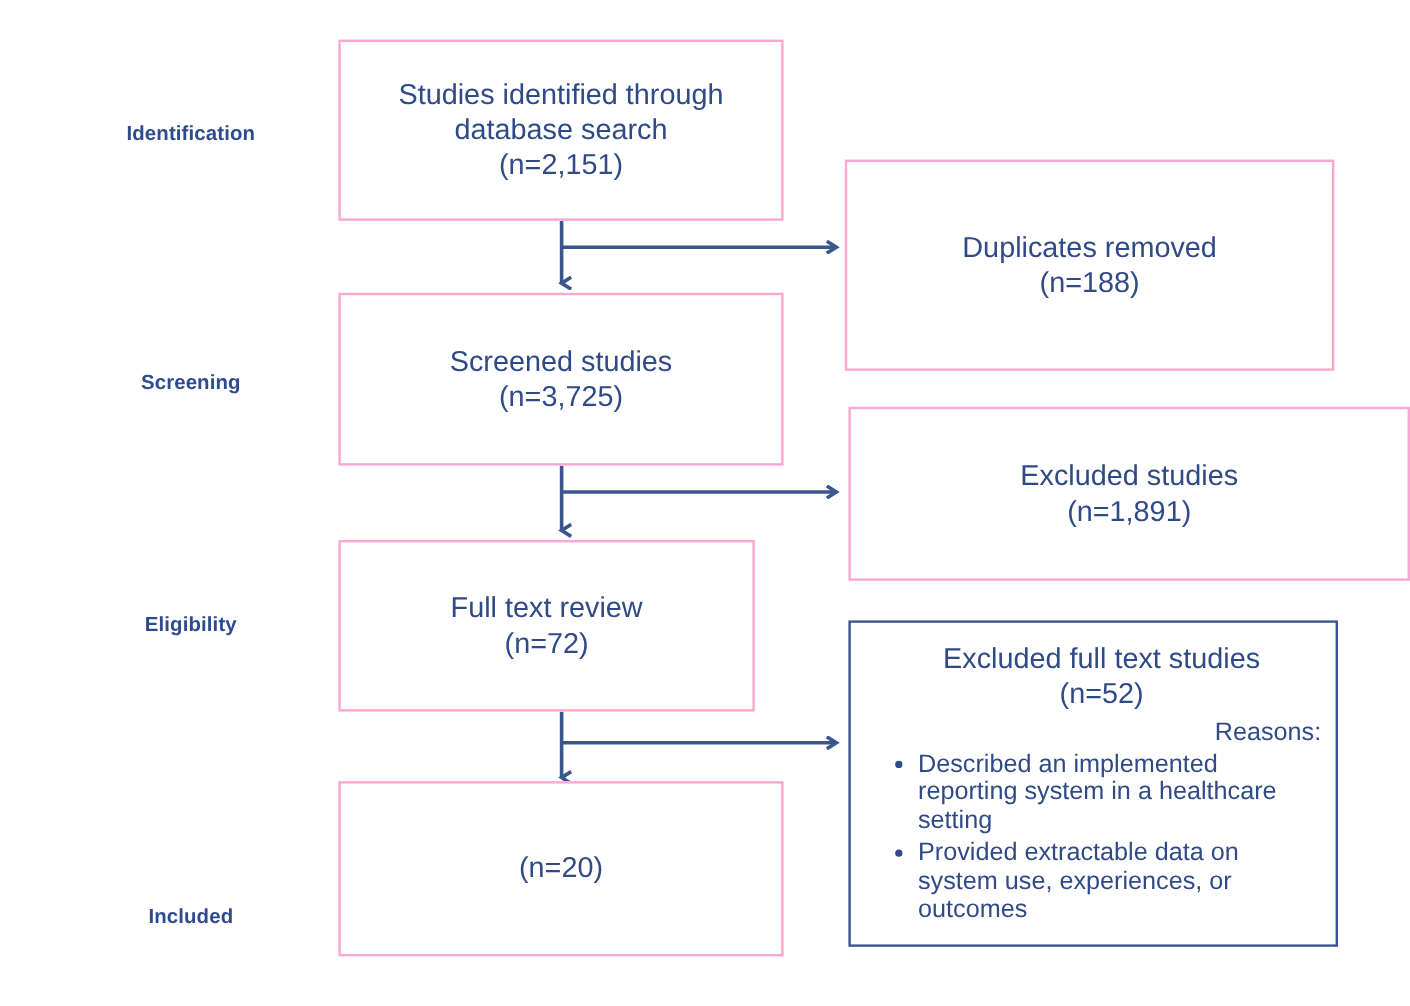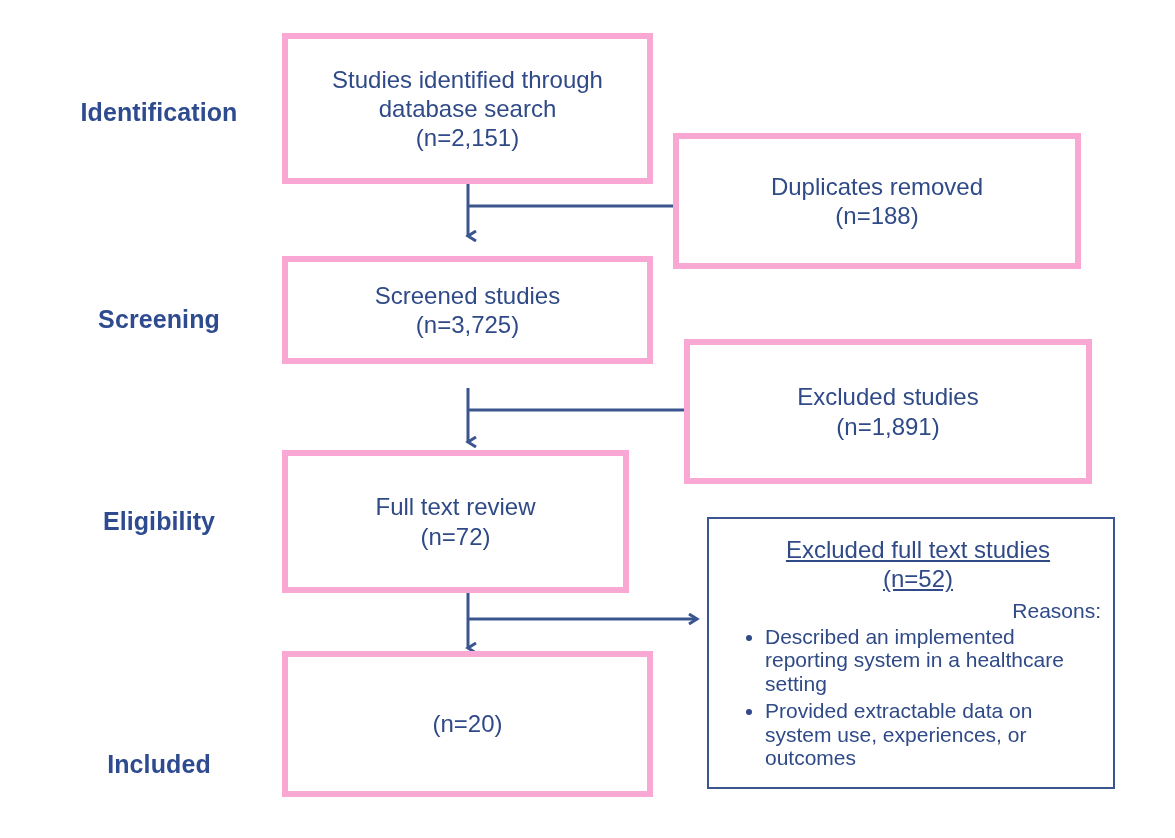--- a/index.html
+++ b/index.html
@@ -13,31 +13,31 @@
   #canvas {
     position: relative;
     width: 1175px;
     height: 838px;
     background: #ffffff;
     overflow: hidden;
   }
   .stage-label {
     position: absolute;
     font-weight: bold;
-    font-size: 25px;
+    font-size: 17px;
     color: #2e4b8f;
     letter-spacing: 0.1px;
     white-space: nowrap;
     text-align: center;
     transform: translate(-50%, -50%);
   }
   .flow-box {
     position: absolute;
     box-sizing: border-box;
-    border: 6px solid #f9a8d4;
+    border: 2px solid #f9a8d4;
     background: #ffffff;
     display: flex;
     flex-direction: column;
     align-items: center;
     justify-content: center;
     color: #2f4a87;
     font-size: 24px;
     line-height: 1.22;
     text-align: center;
   }
@@ -56,21 +56,21 @@
     flex-direction: column;
     justify-content: flex-start;
     padding: 16px 12px 10px 26px;
   }
   .reasons-head {
     text-align: center;
     font-size: 24px;
     line-height: 1.22;
     margin-bottom: 2px;
   }
-  .reasons-head .line { display: block; white-space: nowrap; text-decoration: underline; }
+  .reasons-head .line { display: block; white-space: nowrap; }
   .reasons-title {
     font-size: 21px;
     line-height: 1.2;
     text-align: right;
     margin-top: 2px;
   }
   .reasons-list {
     margin: 2px 0 0 0;
     padding-left: 30px;
     font-size: 21px;
@@ -133,40 +133,40 @@
   <div class="stage-label" style="left:159px; top:319px;">Screening</div>
   <div class="stage-label" style="left:159px; top:521px;">Eligibility</div>
   <div class="stage-label" style="left:159px; top:764px;">Included</div>
 
   <div class="flow-box" style="left:282px; top:33px; width:371px; height:151px;">
     <span class="line">Studies identified through</span>
     <span class="line">database search</span>
     <span class="line">(n=2,151)</span>
   </div>
 
-  <div class="flow-box" style="left:282px; top:256px; width:371px; height:108px;">
+  <div class="flow-box" style="left:282px; top:244px; width:371px; height:144px;">
     <span class="line">Screened studies</span>
     <span class="line">(n=3,725)</span>
   </div>
 
   <div class="flow-box" style="left:282px; top:450px; width:347px; height:143px;">
     <span class="line">Full text review</span>
     <span class="line">(n=72)</span>
   </div>
 
   <div class="flow-box" style="left:282px; top:651px; width:371px; height:146px;">
     <span class="line">(n=20)</span>
   </div>
 
-  <div class="flow-box" style="left:673px; top:133px; width:408px; height:136px;">
+  <div class="flow-box" style="left:704px; top:133px; width:408px; height:176px;">
     <span class="line">Duplicates removed</span>
     <span class="line">(n=188)</span>
   </div>
 
-  <div class="flow-box" style="left:684px; top:339px; width:408px; height:145px;">
+  <div class="flow-box" style="left:707px; top:339px; width:468px; height:145px;">
     <span class="line">Excluded studies</span>
     <span class="line">(n=1,891)</span>
   </div>
 
   <div class="reasons-box" style="left:707px; top:517px; width:408px; height:272px;">
     <div class="reasons-head">
       <span class="line">Excluded full text studies</span>
       <span class="line">(n=52)</span>
     </div>
     <div class="reasons-title">Reasons:</div>

